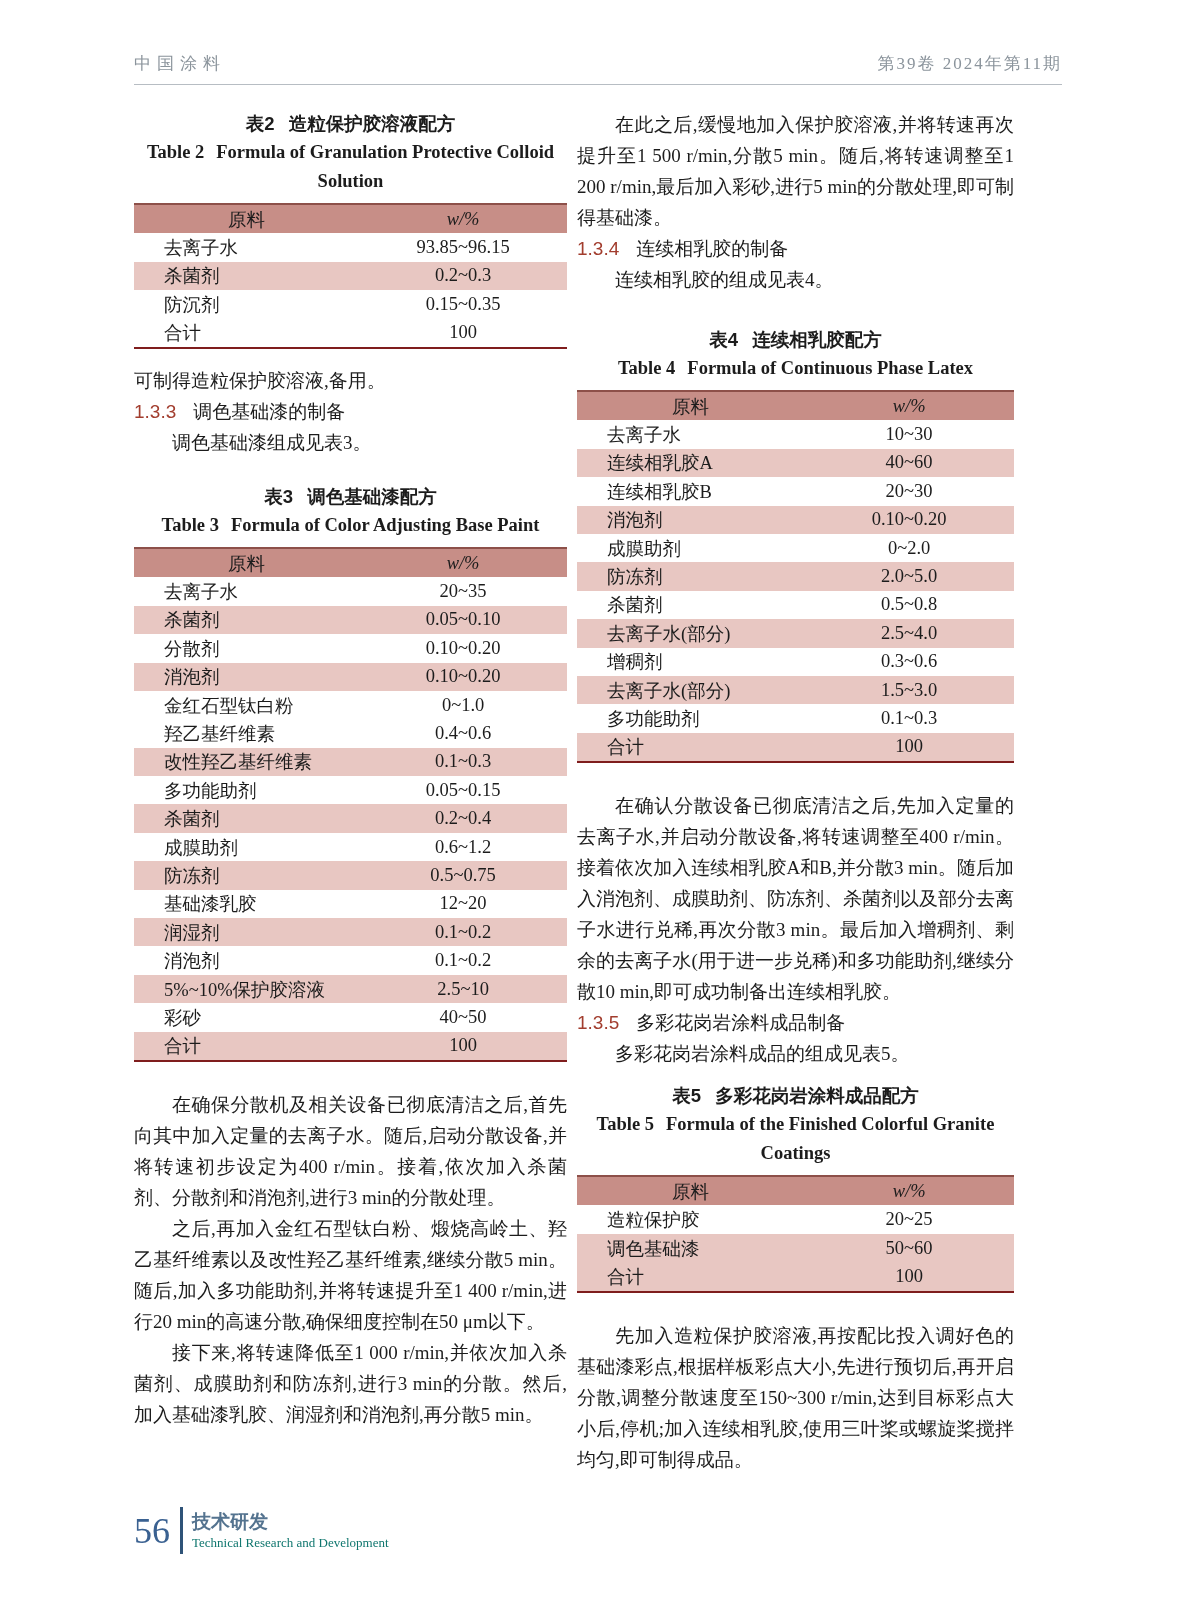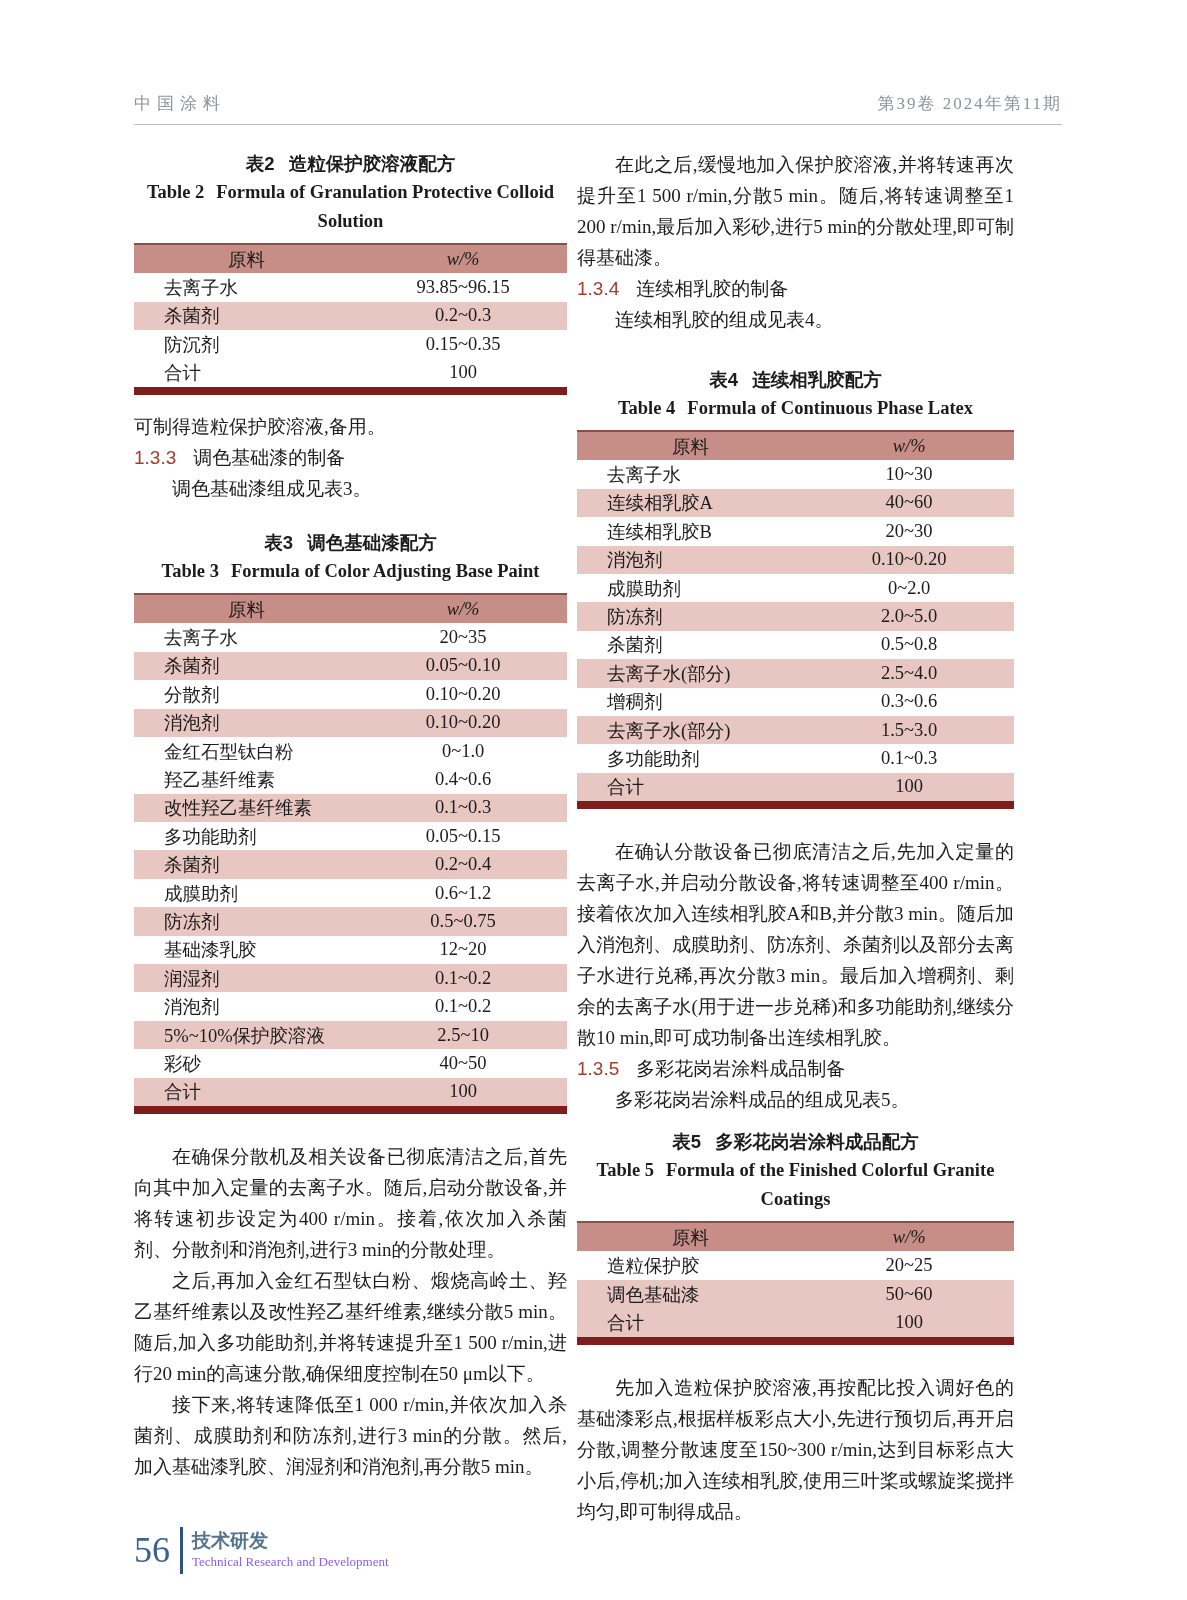--- a/index.html
+++ b/index.html
@@ -1,20 +1,20 @@
 <!DOCTYPE html>
 <html><head>
 <meta charset="utf-8">
 <style>
   html,body{margin:0;padding:0;background:#ffffff;}
   .page{
     position:relative;
     width:1187px;height:1600px;
     box-sizing:border-box;
-    padding:92px 125px 46px 134px;
+    padding:52px 125px 46px 134px;
     display:flex;flex-direction:column;
     background:#ffffff;
     color:#1c1c1c;
     font-family:"Liberation Serif","DejaVu Serif",serif;
     overflow:hidden;
   }
   
   .page-header{
     display:flex;justify-content:space-between;align-items:flex-end;
     border-bottom:1px solid #b7bdc3;
@@ -40,21 +40,21 @@
     font-family:"Liberation Sans","DejaVu Sans",sans-serif;
     font-weight:bold;font-size:18.5px;
   }
   .t-title .cn .t-label{margin-right:14px;}
   .t-title .en{font-weight:bold;font-size:18.5px;}
   .t-title .en .t-label{margin-right:12px;}
   
   .ftable{
     margin-top:7px;
     border-top:2px solid #8d5049;
-    border-bottom:8px solid #7f1d1d;
+    border-bottom:2px solid #7f1d1d;
     font-size:18.5px;
   }
   .t-row{display:flex;align-items:center;height:28.4px;}
   .t-head{background:#c78e87;}
   .stripe{background:#e8c7c2;}
   .name-cell{width:52%;box-sizing:border-box;padding-left:30px;text-align:left;}
   .t-head .name-cell{padding-left:0;text-align:center;}
   .val-cell{width:48%;text-align:center;}
   .t-head .val-cell{font-style:italic;}
   
@@ -64,21 +64,21 @@
   .mt-title-sm{margin-top:12px;}
   .mt-sm{margin-top:16px;}
   
   .page-footer{margin-top:auto;display:flex;align-items:center;}
   .page-num{font-size:36px;color:#3a6191;margin-right:10px;}
   .fbar{width:3px;height:47px;background:#2f5378;margin-right:9px;}
   .fsec .cn{
     font-family:"Liberation Sans","DejaVu Sans",sans-serif;
     font-weight:bold;font-size:19px;color:#54738f;line-height:24px;
   }
-  .fsec .en{font-size:13px;color:#8b5cf6;line-height:18px;}
+  .fsec .en{font-size:13px;color:#0f766e;line-height:18px;}
 </style>
 </head>
 <body>
 
 <div class="page">
 
   <div class="page-header">
     <span class="journal-name">中国涂料</span>
     <span class="issue-info">第39卷  2024年第11期</span>
   </div>
@@ -201,21 +201,21 @@
             <div class="name-cell">彩砂</div>
             <div class="val-cell">40~50</div>
           </div>
           <div class="t-row stripe">
             <div class="name-cell">合计</div>
             <div class="val-cell">100</div>
           </div>
         </div>
 
       <p class="para mt-para">在确保分散机及相关设备已彻底清洁之后,首先向其中加入定量的去离子水。随后,启动分散设备,并将转速初步设定为400 r/min。接着,依次加入杀菌剂、分散剂和消泡剂,进行3 min的分散处理。</p>
-      <p class="para">之后,再加入金红石型钛白粉、煅烧高岭土、羟乙基纤维素以及改性羟乙基纤维素,继续分散5 min。随后,加入多功能助剂,并将转速提升至1 500 r/min,进行20 min的高速分散,确保细度控制在50 μm以下。</p>
+      <p class="para">之后,再加入金红石型钛白粉、煅烧高岭土、羟乙基纤维素以及改性羟乙基纤维素,继续分散5 min。随后,加入多功能助剂,并将转速提升至1 400 r/min,进行20 min的高速分散,确保细度控制在50 μm以下。</p>
       <p class="para">接下来,将转速降低至1 000 r/min,并依次加入杀菌剂、成膜助剂和防冻剂,进行3 min的分散。然后,加入基础漆乳胶、润湿剂和消泡剂,再分散5 min。</p>
     </div>
 
     <div class="col-right">
 
       <p class="para">在此之后,缓慢地加入保护胶溶液,并将转速再次提升至1 500 r/min,分散5 min。随后,将转速调整至1 200 r/min,最后加入彩砂,进行5 min的分散处理,即可制得基础漆。</p>
       <p class="sec-head">
         <span class="sec-num">1.3.4</span><span>连续相乳胶的制备</span>
       </p>
       <p class="para">连续相乳胶的组成见表4。</p>

